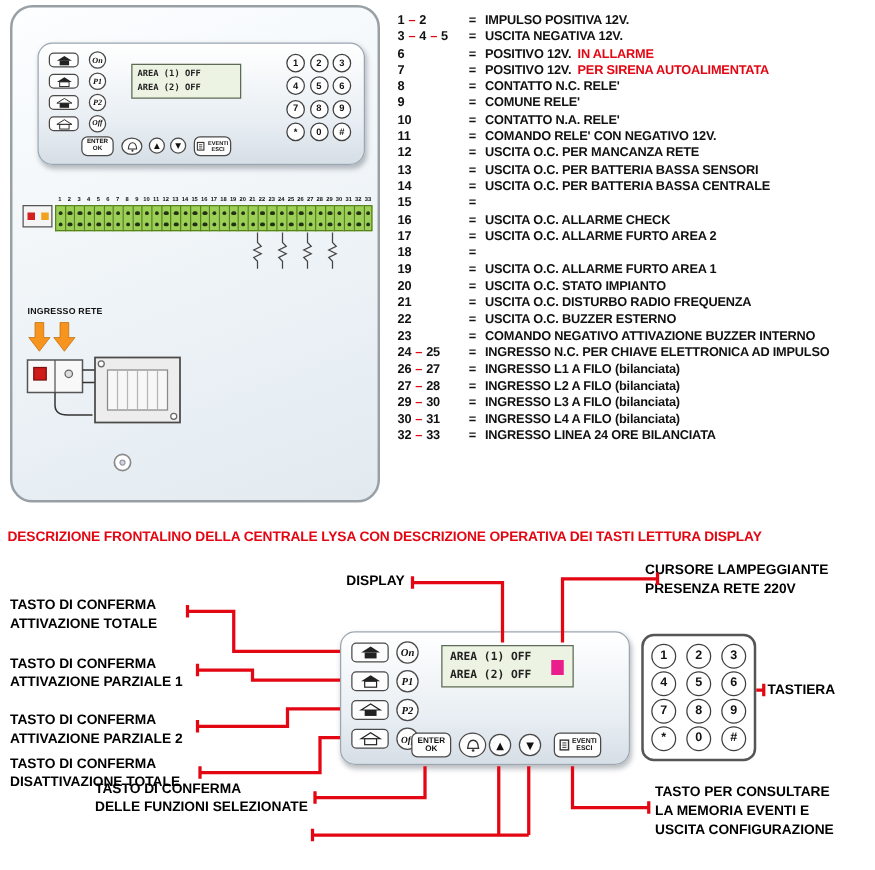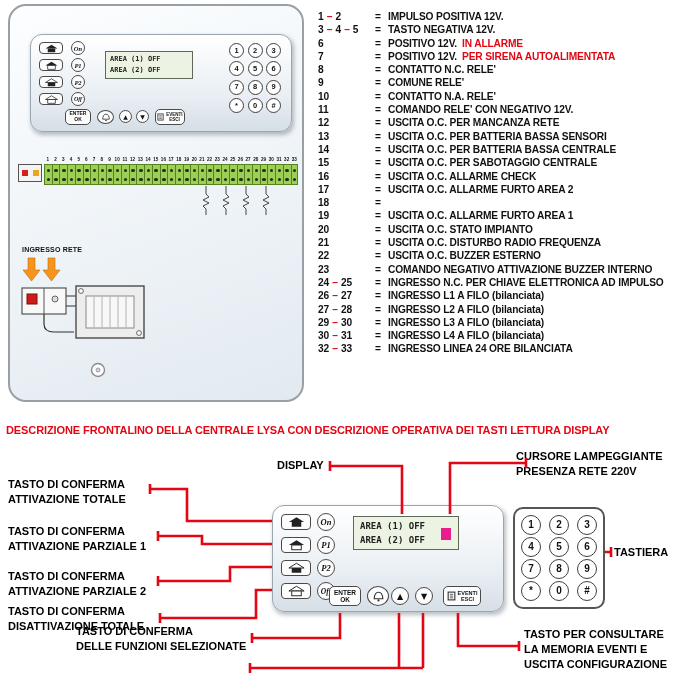--- a/index.html
+++ b/index.html
@@ -372,21 +372,21 @@
   <div class="mors">
     <div class="mrows">
         <div class="mrow">
           <span class="terms">1 <span class="dash">–</span> 2</span>
           <span class="eq">=</span>
           <span>IMPULSO POSITIVA 12V.</span>
         </div>
         <div class="mrow">
           <span class="terms">3 <span class="dash">–</span> 4 <span class="dash">–</span> 5</span>
           <span class="eq">=</span>
-          <span>TASTO NEGATIVA 12V.</span>
+          <span>USCITA NEGATIVA 12V.</span>
         </div>
         <div class="mrow">
           <span class="terms">6</span>
           <span class="eq">=</span>
           <span>POSITIVO 12V.</span>
           <span class="rpart">IN ALLARME</span>
         </div>
         <div class="mrow">
           <span class="terms">7</span>
           <span class="eq">=</span>
@@ -424,21 +424,20 @@
           <span>USCITA O.C. PER BATTERIA BASSA SENSORI</span>
         </div>
         <div class="mrow">
           <span class="terms">14</span>
           <span class="eq">=</span>
           <span>USCITA O.C. PER BATTERIA BASSA CENTRALE</span>
         </div>
         <div class="mrow">
           <span class="terms">15</span>
           <span class="eq">=</span>
-          <span>USCITA O.C. PER SABOTAGGIO CENTRALE</span>
         </div>
         <div class="mrow">
           <span class="terms">16</span>
           <span class="eq">=</span>
           <span>USCITA O.C. ALLARME CHECK</span>
         </div>
         <div class="mrow">
           <span class="terms">17</span>
           <span class="eq">=</span>
           <span>USCITA O.C. ALLARME FURTO AREA 2</span>

